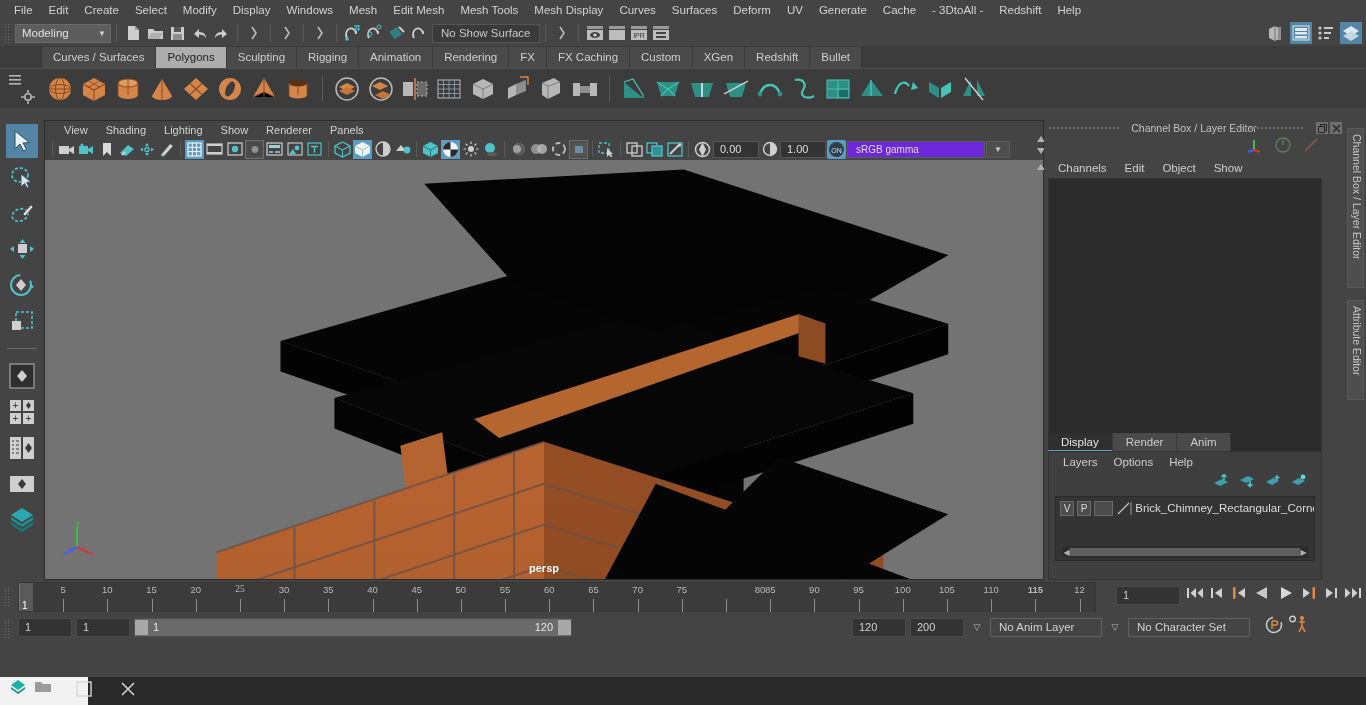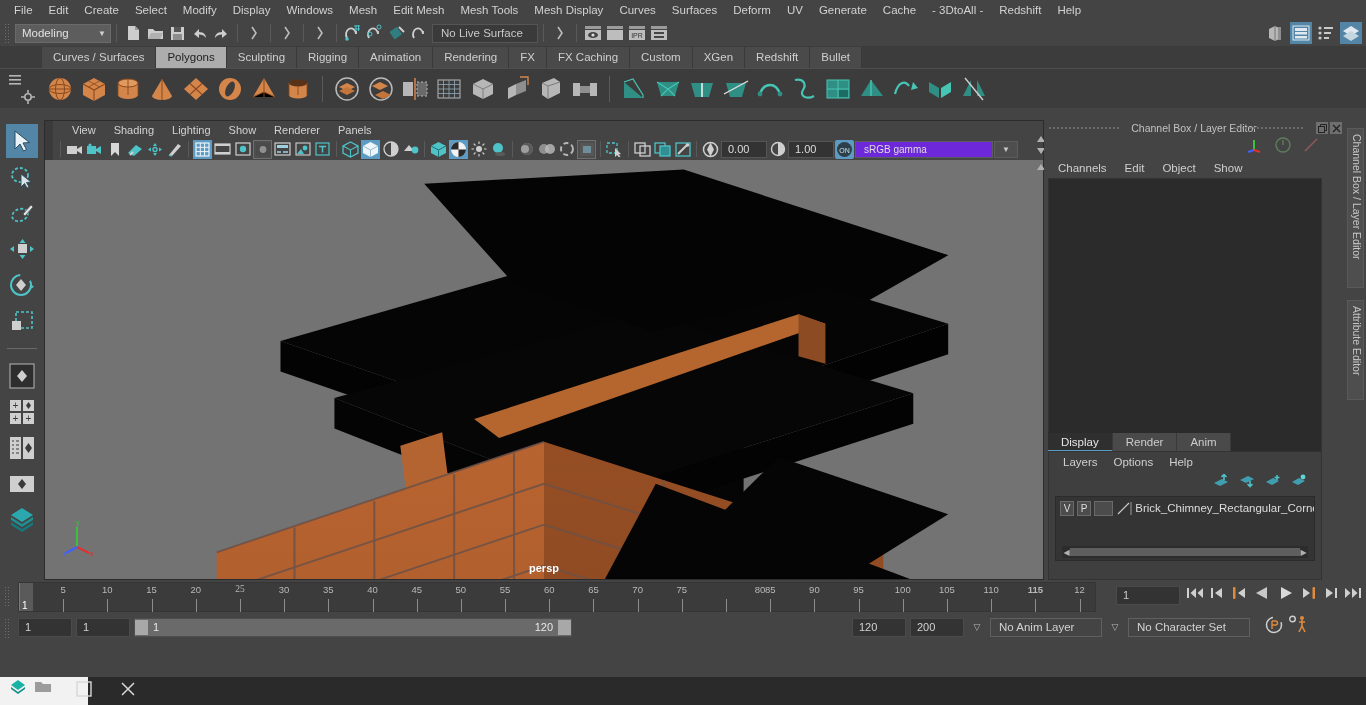--- a/index.html
+++ b/index.html
@@ -75,21 +75,21 @@
   }
   .tool {
     width: 32px; height: 34px; display: flex; align-items: center; justify-content: center;
   }
   .tool.sel { background: #5285a6; }
   .toolsep { width: 30px; height: 1px; background: #6a6a6a; margin: 8px 0; }
 
   
   .viewpanel {
     position: absolute; left: 44px; top: 120px; right: 322px; bottom: 125px;
-    background: #3a3a3a; border: 1px solid #2c2c2c; padding-left: 8px;
+    background: #3a3a3a; border: 1px solid #2c2c2c;
   }
   .vpmenubar {
     height: 17px; display: flex; align-items: center; font-size: 11px;
     padding-left: 10px; background: #444444; color:#d2d2d2;
   }
   .vpmenubar span { padding: 0 9px; }
   .vptoolbar {
     height: 22px; display: flex; align-items: center; background: #444444;
     padding-left: 4px; gap: 1px;
   }
@@ -329,21 +329,21 @@
           <rect x="4" y="5" width="9" height="9" fill="#2f7f82" transform="rotate(-35 8 9)"></rect>
           <path d="M12 3 L17 8" stroke="#cfcfcf" stroke-width="2"></path>
         </svg>
     </div>
     <div class="tbtn">
       <svg width="18" height="18" viewBox="0 0 18 18">
           <path d="M4 14 a5 6 0 1 1 9 -4 v-3" stroke="#cfcfcf" stroke-width="1.8" fill="none"></path>
         </svg>
     </div>
     <div class="livesurface">
-      <span>No Live Surface</span>
+      <span>No Show Surface</span>
     </div>
     <div class="vsep"></div>
     <div class="tbtn">
       <svg width="8" height="16" viewBox="0 0 8 16">
           <path d="M2 2 L6 8 L2 14" stroke="#bbb" stroke-width="1.6" fill="none"></path>
         </svg>
     </div>
     <div class="vsep"></div>
 
     <div class="tbtn">

